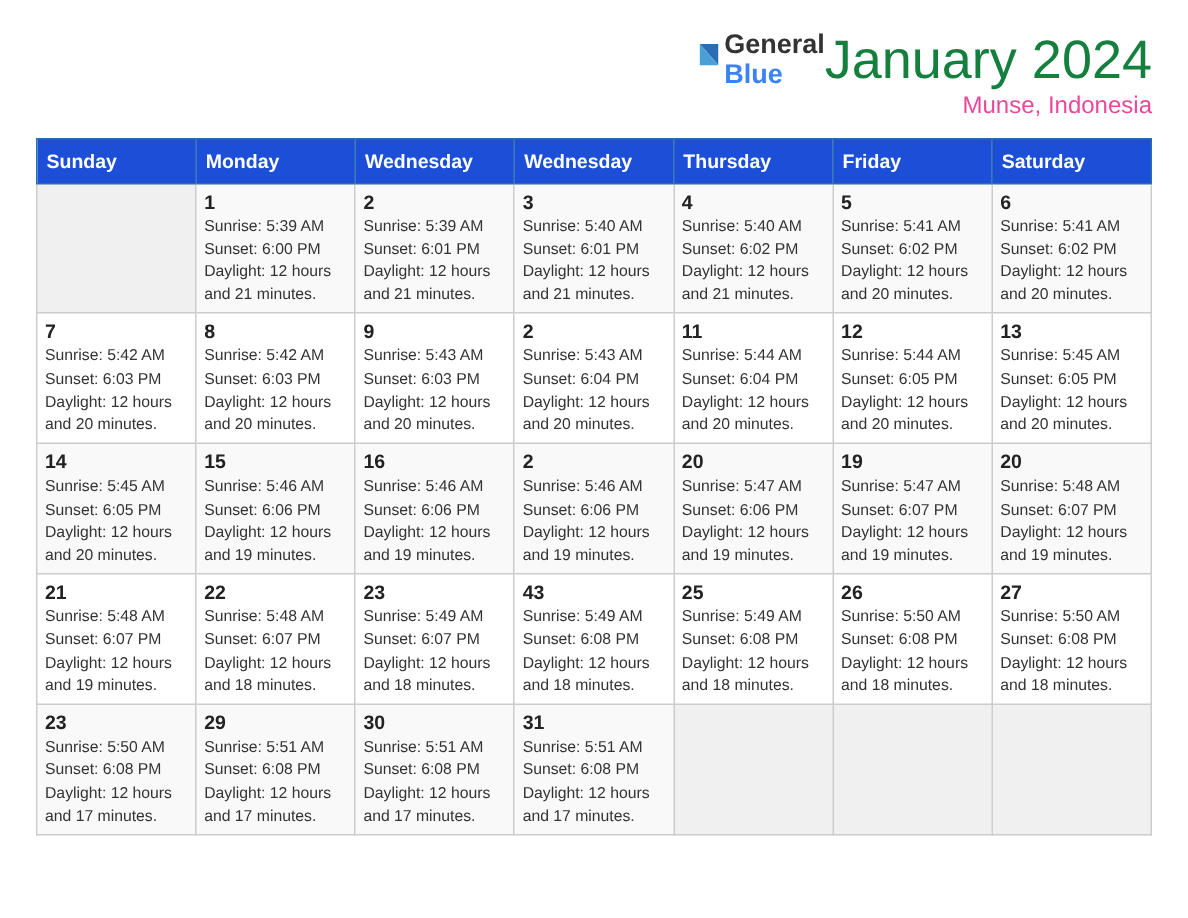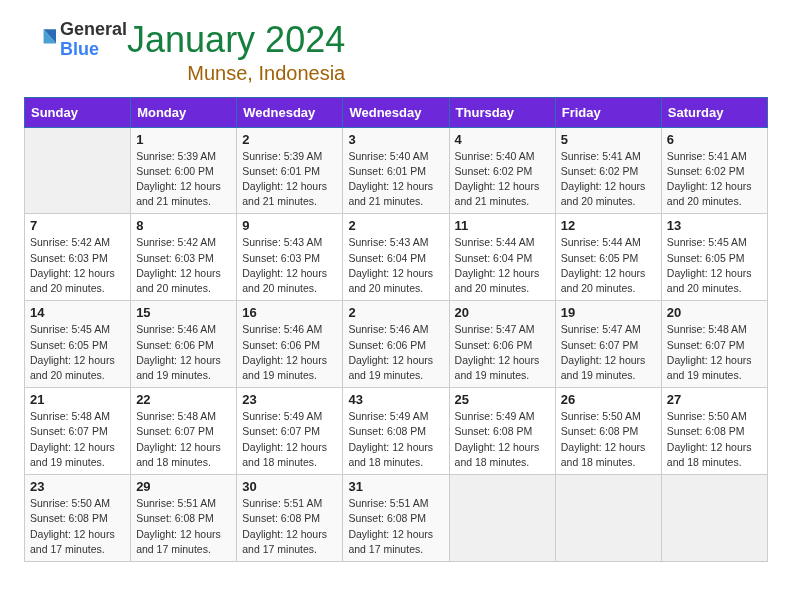--- a/index.html
+++ b/index.html
@@ -5,21 +5,21 @@
     * { box-sizing: border-box; margin: 0; padding: 0; }
     body {
       font-family: Arial, sans-serif;
       background: #fff;
       width: 792px;
       min-height: 612px;
       padding: 20px 24px;
     }
     .header {
       display: flex;
-      justify-content: flex-start;
+      justify-content: flex-end;
       align-items: flex-start;
       margin-bottom: 12px;
     }
     .logo {
       display: flex;
       align-items: center;
       gap: 4px;
     }
     .logo-text {
       font-size: 18px;
@@ -35,31 +35,31 @@
     .title-area {
       text-align: right;
     }
     .month-title {
       font-size: 36px;
       font-weight: normal;
       color: #15803d;
       line-height: 1.1;
     }
     .location {
-      font-size: 20px;
-      color: #a16207;
+      font-size: 16px;
+      color: #ec4899;
       margin-top: 2px;
     }
     table {
       width: 100%;
       border-collapse: collapse;
       font-size: 11px;
     }
     thead tr th {
-      background-color: #6d28d9;
+      background-color: #1d4ed8;
       color: #fff;
       font-size: 13px;
       font-weight: bold;
       padding: 7px 6px;
       text-align: left;
       border: 1px solid #2a6db5;
     }
     tbody tr td {
       border: 1px solid #ccc;
       vertical-align: top;

